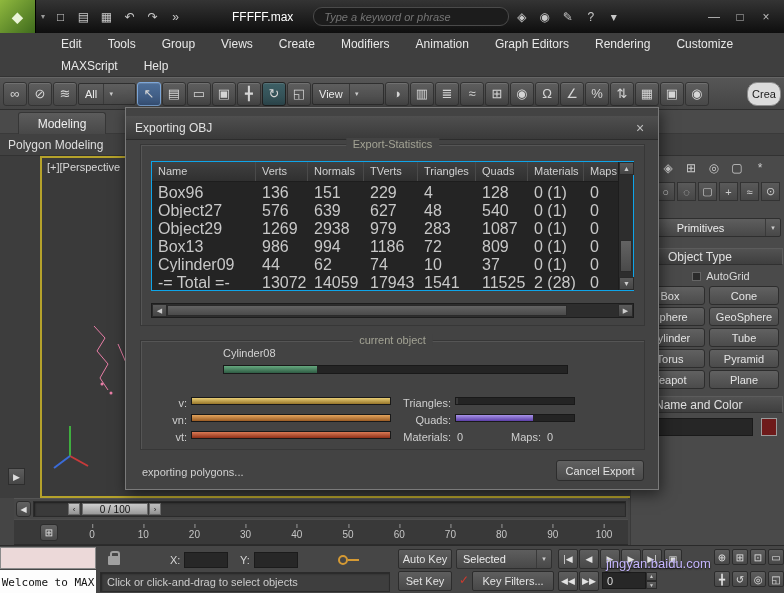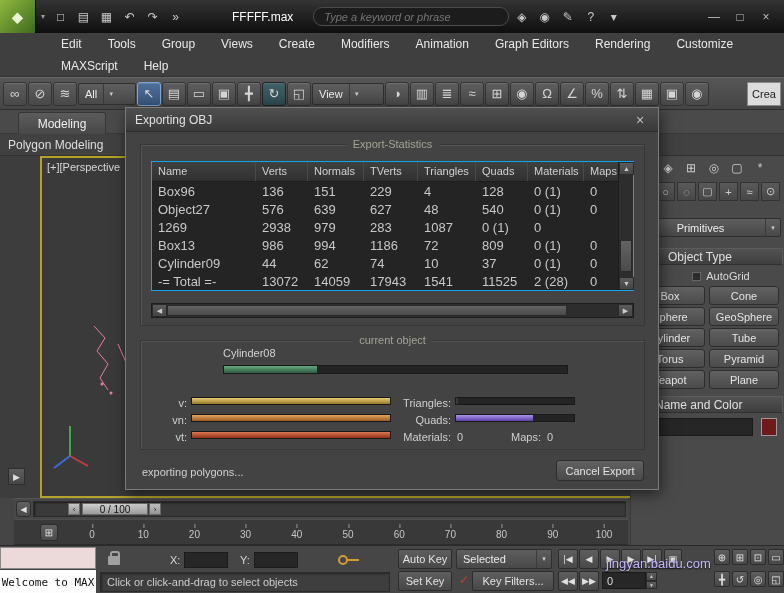--- a/index.html
+++ b/index.html
@@ -20,21 +20,21 @@
 .menubar.r2{top:55px;border-bottom:1px solid #333}
 .menu-item{font-size:12px;color:#e8e8e8;padding:0 13px;height:22px;display:flex;align-items:center;white-space:nowrap}
 
 .toolbar{position:absolute;left:0;top:77px;width:784px;height:33px;background:linear-gradient(#565656,#454545);border-top:1px solid #666;border-bottom:1px solid #2e2e2e;display:flex;align-items:center;gap:1px;padding:0 3px;z-index:15}
 .tool-ic{width:24px;height:24px;background:linear-gradient(#5e5e5e,#484848);border:1px solid #333;border-radius:3px;color:#d6d6d6;font-size:13px;display:flex;align-items:center;justify-content:center;box-shadow:inset 0 1px 0 rgba(255,255,255,.12);flex:none}
 .tool-ic.active{border-color:#7da7d9;background:linear-gradient(#4e6f99,#3a557c)}
 .tool-ic.pressed{border-color:#222;background:linear-gradient(#3e6066,#2f4a50)}
 .dd{height:22px;background:linear-gradient(#5e5e5e,#484848);border:1px solid #2f2f2f;border-radius:2px;display:flex;align-items:center;font-size:11px;color:#ececec;flex:none}
 .dd .lbl{padding:0 6px;white-space:nowrap}
 .dd .car{width:15px;height:100%;border-left:1px solid #3a3a3a;display:flex;align-items:center;justify-content:center;font-size:7px;color:#ccc}
-.crea{margin-left:auto;width:34px;height:24px;background:#dcdcdc;border:1px solid #8a8a8a;border-radius:0;color:#1a1a1a;font-size:11px;display:flex;align-items:center;justify-content:center;overflow:hidden;flex:none}
+.crea{margin-left:auto;width:34px;height:24px;background:#dcdcdc;border:1px solid #8a8a8a;border-radius:10px;color:#1a1a1a;font-size:11px;display:flex;align-items:center;justify-content:center;overflow:hidden;flex:none}
 
 .ribbon-tabs{position:absolute;left:0;top:110px;width:784px;height:24px;background:#4a4a4a;border-bottom:1px solid #3a3a3a}
 .ribbon-tab{position:absolute;left:18px;top:2px;width:88px;height:22px;background:linear-gradient(#5c5c5c,#484848);border:1px solid #363636;border-bottom:none;border-radius:3px 3px 0 0;display:flex;align-items:center;justify-content:center;font-size:12px;color:#efefef}
 .ribbon-panelbar{position:absolute;left:0;top:134px;width:784px;height:22px;background:#414141;border-bottom:1px solid #323232;display:flex;align-items:center;padding-left:8px;font-size:12px;color:#dedede}
 
 .left-strip{position:absolute;left:0;top:156px;width:40px;height:342px;background:#3d3d3d}
 .expander{position:absolute;left:8px;top:312px;width:17px;height:17px;background:linear-gradient(#5e5e5e,#464646);border:1px solid #2e2e2e;color:#ddd;font-size:9px;display:flex;align-items:center;justify-content:center}
 .viewport{position:absolute;left:40px;top:156px;width:592px;height:342px;background:#3a3a3a;border:2px solid #b5a22b;z-index:5}
 .vp-label{position:absolute;left:5px;top:3px;font-size:11px;color:#d8d8d8}
 
@@ -49,31 +49,31 @@
 .ro-name{left:2px;top:240px;width:150px;padding-left:21px}
 .autogrid{position:absolute;left:2px;top:112px;width:176px;height:16px;display:flex;align-items:center;justify-content:center;gap:5px;font-size:11px;color:#d8d8d8}
 .chk{width:9px;height:9px;background:#2b2b2b;border:1px solid #666}
 .btn-grid{position:absolute;left:4px;top:130px;width:146px;display:grid;grid-template-columns:70px 70px;gap:2px 4px}
 .obj-btn{height:19px;background:linear-gradient(#616161,#4b4b4b);border:1px solid #2d2d2d;border-radius:3px;font-size:11px;color:#e4e4e4;display:flex;align-items:center;justify-content:center;overflow:hidden;white-space:nowrap}
 .color-row{position:absolute;left:4px;top:262px;width:146px;height:18px}
 .color-input{position:absolute;left:0;top:0;width:118px;height:18px;background:#262626;border:1px solid #1a1a1a}
 .color-swatch{position:absolute;left:126px;top:0;width:16px;height:18px;background:#6e1a1a;border:1px solid #9a9a9a}
 
 .dialog{position:absolute;left:125px;top:107px;width:534px;height:383px;background:#434343;border:1px solid #7a7a7a;box-shadow:2px 4px 14px rgba(0,0,0,.55);z-index:50}
-.dlg-title{position:absolute;left:0;top:0;width:100%;height:24px;background:linear-gradient(#4f4f4f,#3a3a3a);border-bottom:1px solid #2c2c2c;display:flex;align-items:center;padding:0 9px;font-size:12px;color:#e0e0e0}
+.dlg-title{position:absolute;left:0;top:8px;width:100%;height:24px;background:linear-gradient(#4f4f4f,#3a3a3a);border-bottom:1px solid #2c2c2c;display:flex;align-items:center;padding:0 9px;font-size:12px;color:#e0e0e0}
 .dlg-close{margin-left:auto;width:18px;height:18px;color:#c0c0c0;font-size:14px;display:flex;align-items:center;justify-content:center}
 .group{position:absolute;border:1px solid #373737;box-shadow:inset 1px 1px 0 rgba(120,120,120,.35)}
 .group-label{position:absolute;top:-7px;left:50%;transform:translateX(-50%);background:#434343;padding:0 7px;font-size:11px;color:#a3a394;white-space:nowrap}
 .g-stats{left:14px;top:36px;width:505px;height:182px}
 .g-cur{left:14px;top:232px;width:505px;height:110px}
 .tbl{position:absolute;left:10px;top:16px;width:483px;height:130px;background:#242424;border:1px solid #0ea5e9}
 .tbl-head{display:grid;grid-template-columns:104px 52px 56px 54px 58px 52px 56px 36px;height:20px;background:linear-gradient(#404040,#303030);border-bottom:1px solid #1d1d1d}
 .th{border-right:1px solid #4a4a4a;font-size:11px;color:#d0d0d0;padding:3px 0 0 6px;overflow:hidden;white-space:nowrap}
 .tbl-row{display:grid;grid-template-columns:104px 52px 56px 54px 58px 52px 56px 36px;height:18px}
-.td{font-size:13px;color:#c8c8c8;padding:2px 0 0 6px;white-space:nowrap;overflow:hidden}
+.td{font-size:16px;color:#c8c8c8;padding:2px 0 0 6px;white-space:nowrap;overflow:hidden}
 .vscroll{position:absolute;right:0;top:0;width:15px;height:128px;background:#2d2d2d;border-left:1px solid #1d1d1d}
 .sb-btn{width:15px;height:13px;background:linear-gradient(#5a5a5a,#454545);border:1px solid #2a2a2a;color:#ccc;font-size:7px;display:flex;align-items:center;justify-content:center}
 .sb-bottom{position:absolute;bottom:0;left:0}
 .sb-thumb{position:absolute;left:1px;top:78px;width:12px;height:32px;background:linear-gradient(#636363,#4a4a4a);border:1px solid #2a2a2a}
 .hscroll{position:absolute;left:10px;top:158px;width:483px;height:15px;background:#2d2d2d;border:1px solid #1d1d1d}
 .hs-left{position:absolute;left:0;top:0}
 .hs-right{position:absolute;right:0;top:0}
 .hs-thumb{position:absolute;left:15px;top:1px;width:400px;height:11px;background:linear-gradient(#636363,#4a4a4a);border:1px solid #2a2a2a}
 .cur-name{position:absolute;left:82px;top:6px;font-size:11px;color:#d2d2d2}
 .pbar{position:absolute;background:#242424;border:1px solid #191919}
@@ -301,20 +301,21 @@
           <div class="td">Object27</div>
             <div class="td">576</div>
             <div class="td">639</div>
             <div class="td">627</div>
             <div class="td">48</div>
             <div class="td">540</div>
             <div class="td">0 (1)</div>
             <div class="td">0</div>
         </div>
         <div class="tbl-row">
+          <div class="td">Object29</div>
             <div class="td">1269</div>
             <div class="td">2938</div>
             <div class="td">979</div>
             <div class="td">283</div>
             <div class="td">1087</div>
             <div class="td">0 (1)</div>
             <div class="td">0</div>
         </div>
         <div class="tbl-row">
           <div class="td">Box13</div>

